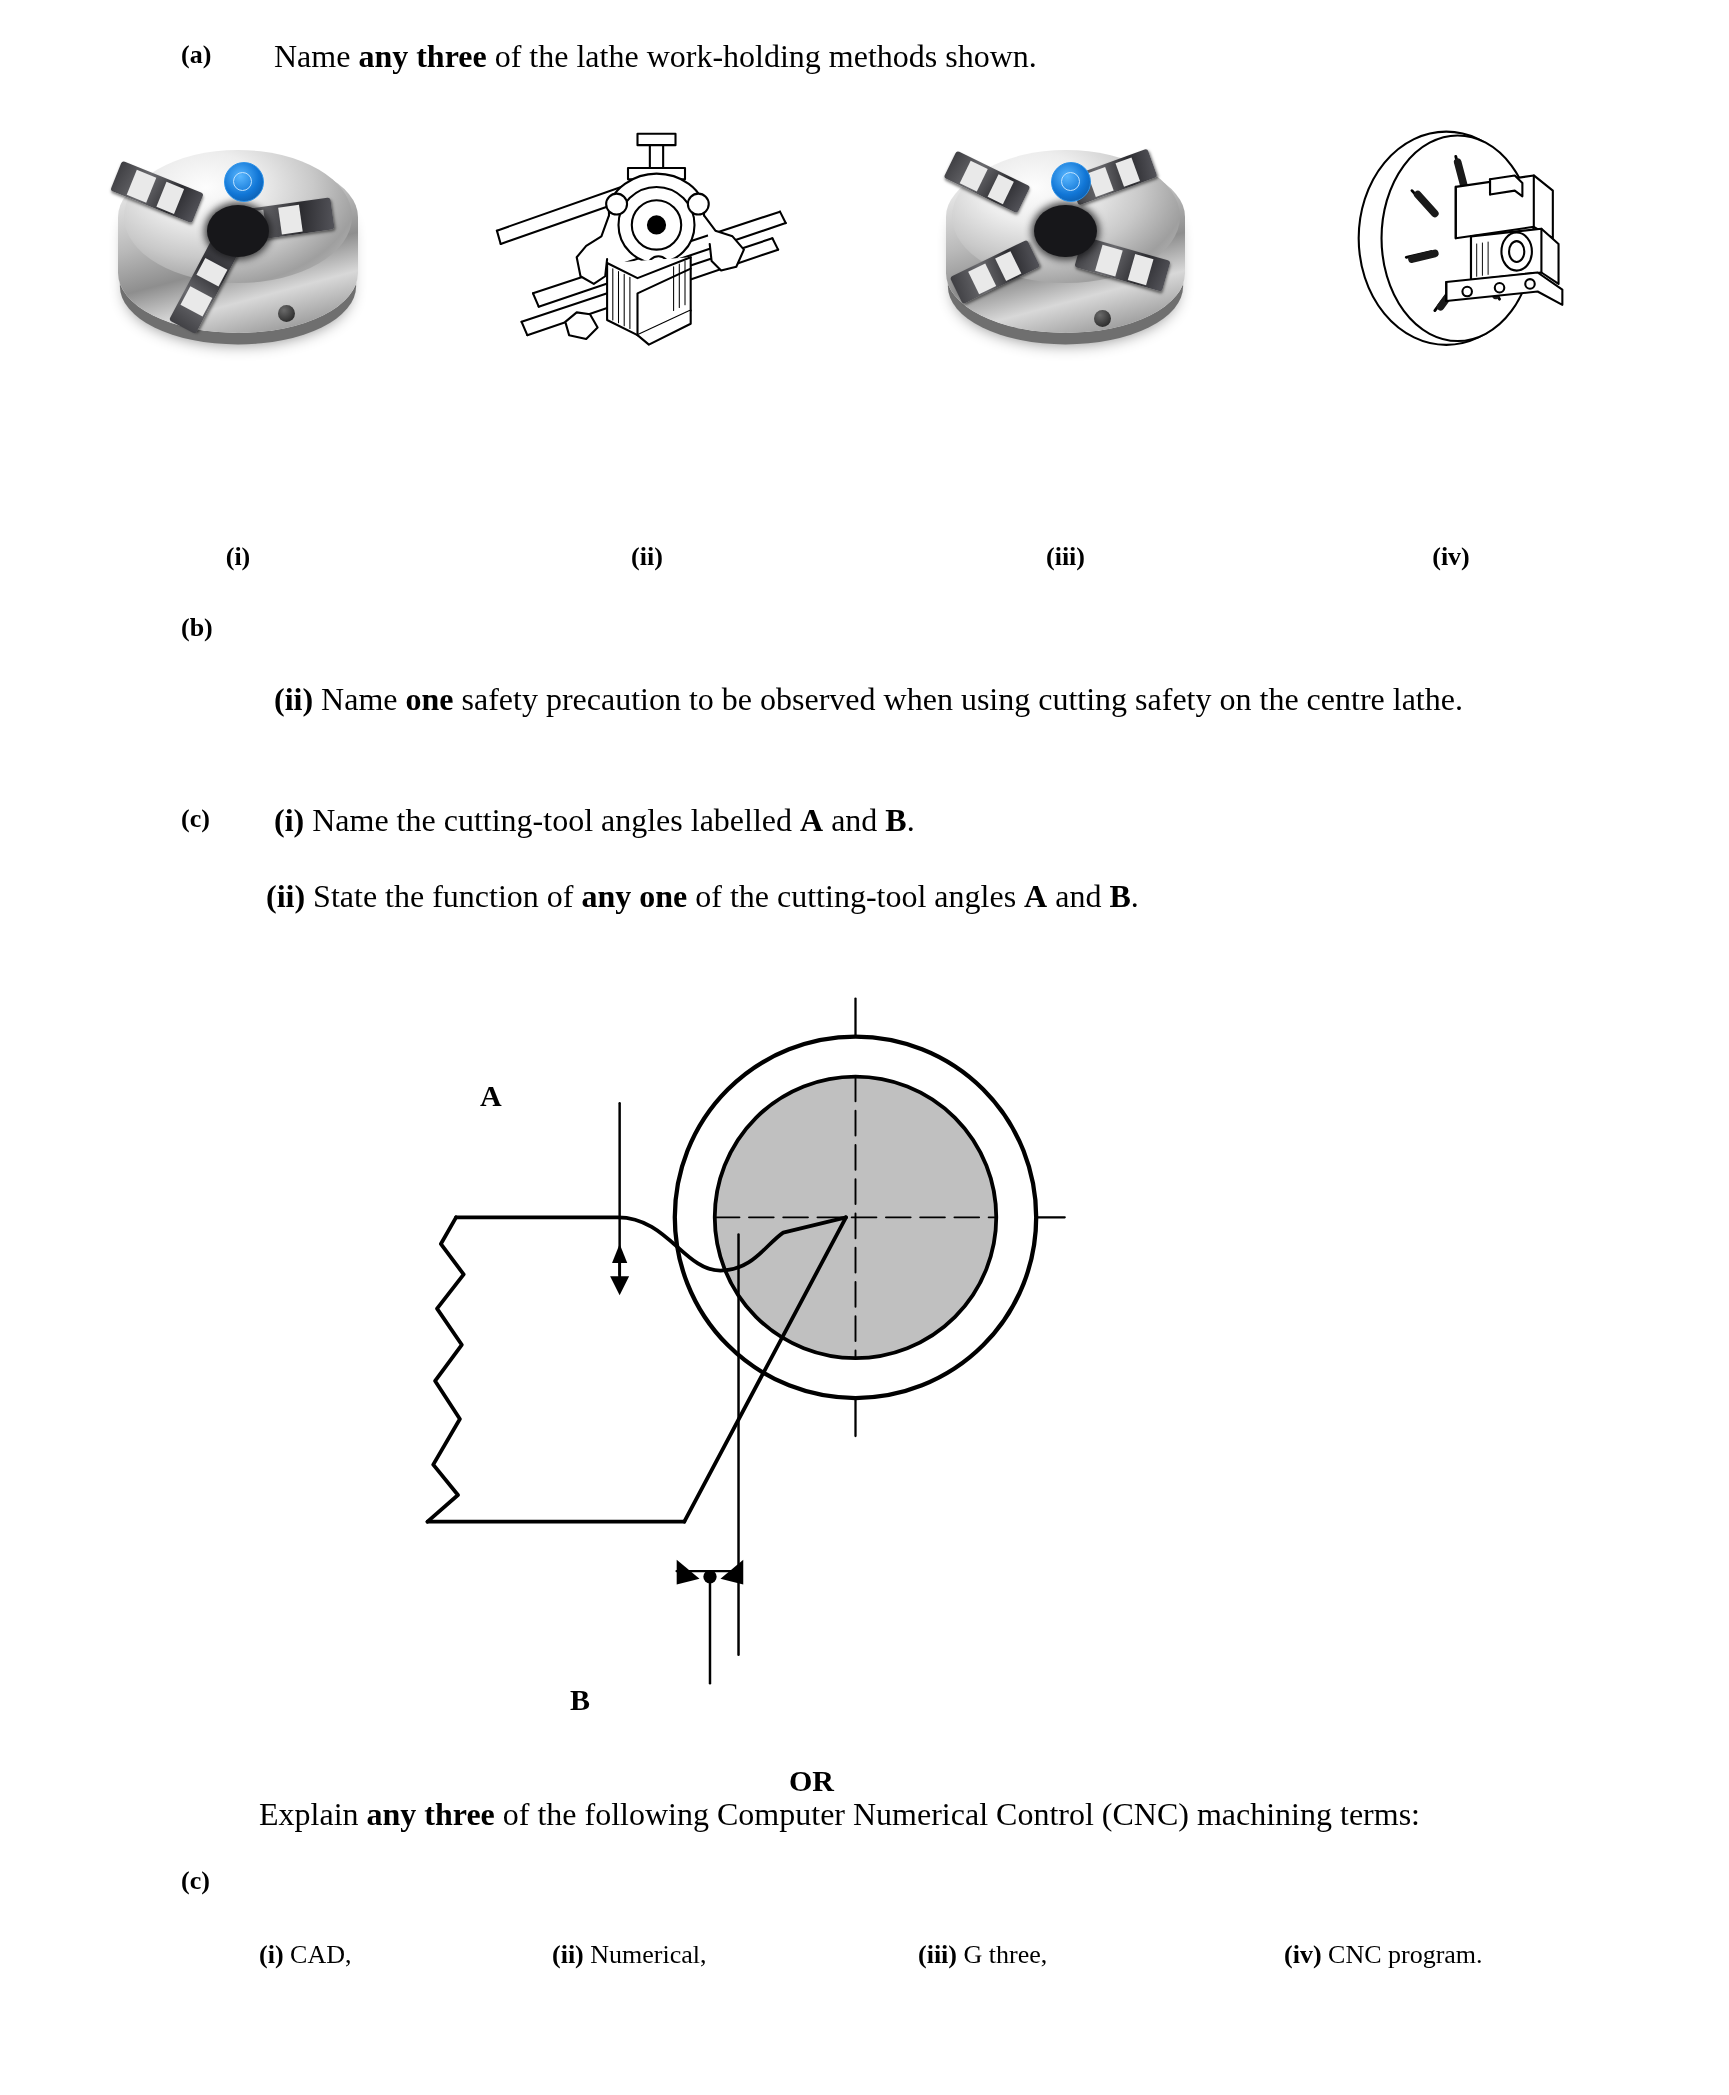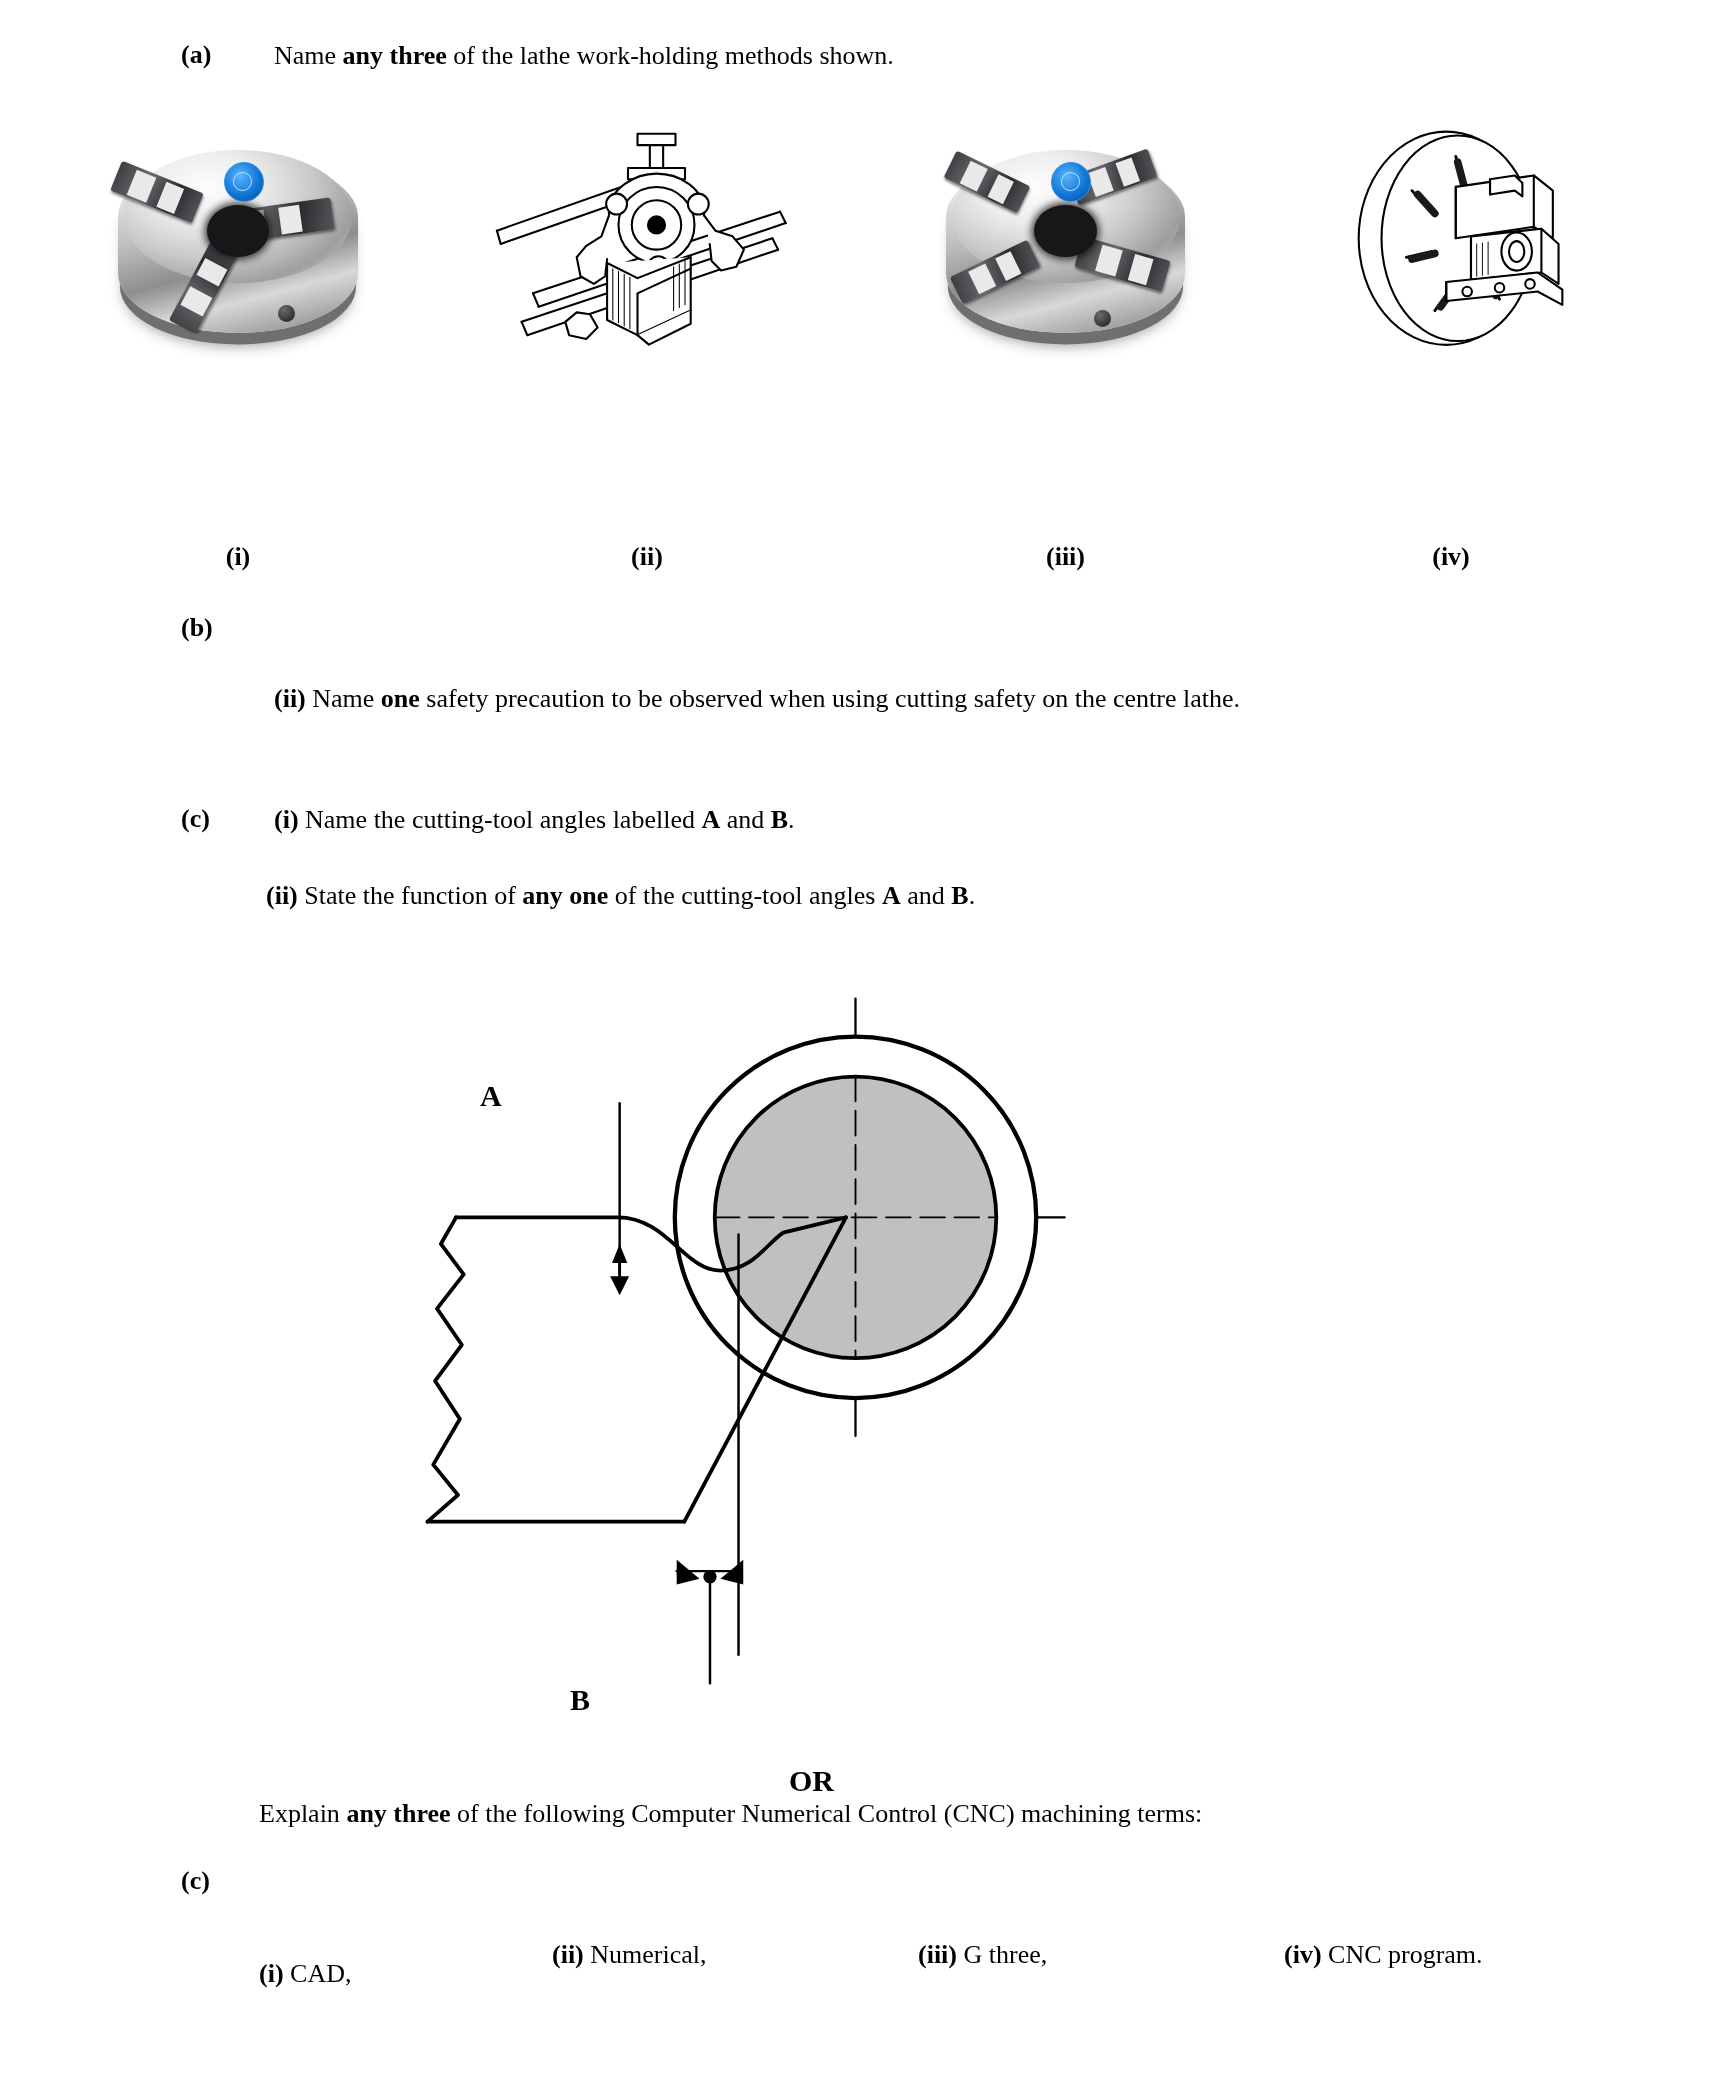--- a/index.html
+++ b/index.html
@@ -6,21 +6,21 @@
   html,body{margin:0;padding:0;background:#ffffff;}
   body{
     width:1729px;height:2095px;position:relative;
     font-family:"Liberation Serif","DejaVu Serif",serif;
     color:#000;
     -webkit-font-smoothing:antialiased;
   }
   .page{position:absolute;inset:0;}
 
   
-  .qline{position:absolute;font-size:26px;line-height:32px;white-space:nowrap;text-align:center;}
+  .qline{position:absolute;font-size:32px;line-height:32px;white-space:nowrap;text-align:center;}
   .lbl{position:absolute;font-size:26px;font-weight:bold;}
   b,.b{font-weight:bold;}
   #tag-a{left:181px;top:40px;}
   #txt-a{left:274px;top:40px;}
 
   
   #figstrip{position:absolute;left:86px;top:124px;width:1560px;height:238px;}
   .figcell{position:absolute;top:0;height:238px;}
   .figcap{position:absolute;top:418px;font-size:26px;font-weight:bold;text-align:center;}
 
@@ -293,21 +293,21 @@
 
     <div class="dlabel" style="left:81px;top:90px;">A</div>
     <div class="dlabel" style="left:171px;top:694px;">B</div>
   </div>
 
   <div id="or-word">OR</div>
 
   <div class="lbl" id="tag-c2">(c)</div>
   <div class="qline" id="c2-txt"><span>Explain </span><b>any three</b><span> of the following Computer Numerical Control (CNC) machining terms:</span></div>
 
-  <div class="cnc" style="left:259px;margin-top:19px;"><b>(i)</b>
+  <div class="cnc" style="left:259px;"><b>(i)</b>
     <span>CAD,</span></div>
 
   <div class="cnc" style="left:552px;"><b>(ii)</b>
     <span>Numerical,</span></div>
 
   <div class="cnc" style="left:918px;"><b>(iii)</b>
     <span>G three,</span></div>
 
   <div class="cnc" style="left:1284px;text-align:right;"><b>(iv)</b>
     <span>CNC program.</span></div>

